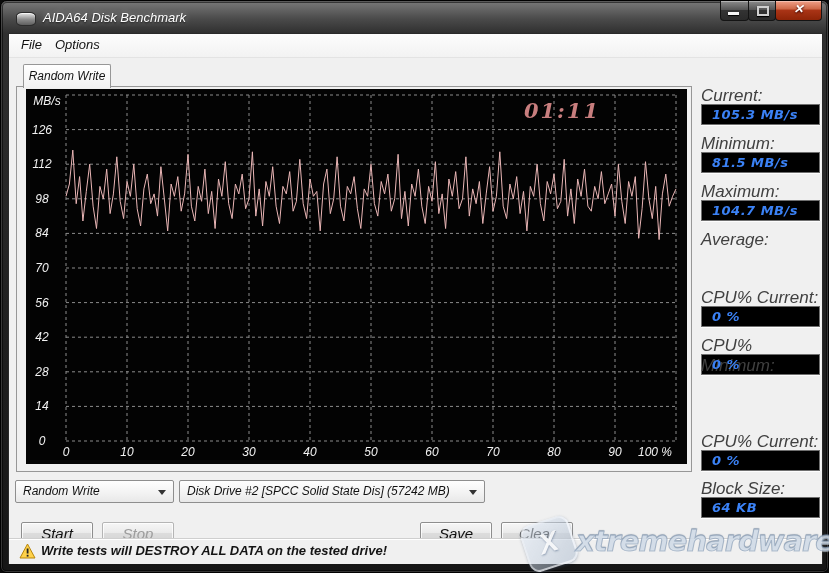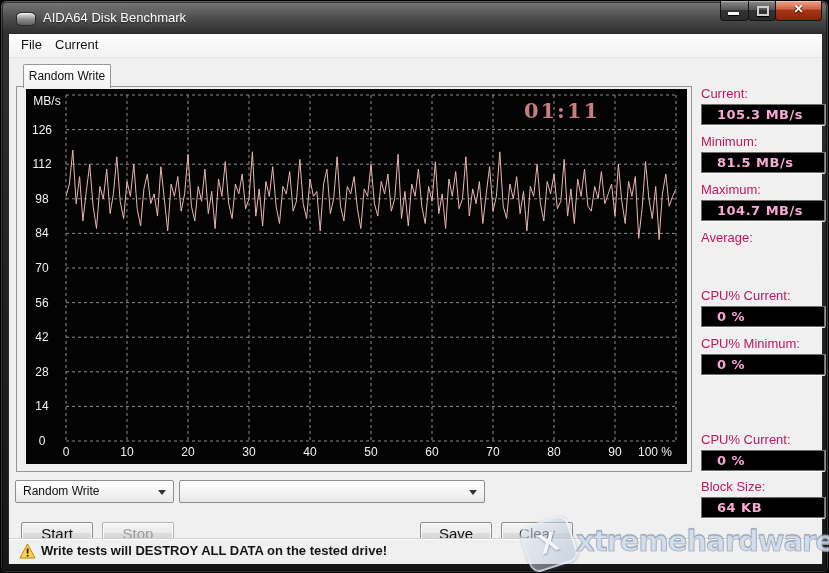--- a/index.html
+++ b/index.html
@@ -1,16 +1,16 @@
 <!DOCTYPE html>
 <html><head>
 <meta charset="utf-8">
 <style>
   html,body{margin:0;padding:0;background:#101010;font-family:"Liberation Sans",sans-serif;}
-  #stage{position:relative;width:829px;height:573px;overflow:hidden;background:#0a0a0a;}
+  #stage{position:relative;width:829px;height:573px;overflow:hidden;background:#0a0a0a;font-style:italic;}
 
   
   .win{position:absolute;inset:0;border-radius:7px 7px 6px 6px;
        background:linear-gradient(#7a7a7a,#4a4a4a 18px,#303030 32px,#1f1f1f 60%,#161616);
        box-shadow:inset 0 0 0 1px rgba(255,255,255,.18), inset 0 0 0 2px rgba(0,0,0,.55);
        border:1px solid #000;}
   .titlebar{position:absolute;left:0;top:0;width:100%;height:33px;}
   .title-icon{position:absolute;left:15px;top:11px;width:18px;height:12px;
        background:linear-gradient(#e8e8e8,#8a8a8a 55%,#5f5f5f);border-radius:6px/4px;
        border:1px solid #2c2c2c;box-shadow:inset 0 1px 0 rgba(255,255,255,.7);}
@@ -42,24 +42,24 @@
   .tab{position:absolute;left:14px;top:30px;width:86px;height:23px;z-index:2;
        background:linear-gradient(#ffffff,#f2f2f2);border:1px solid #979797;border-bottom:none;
        border-radius:2px 2px 0 0;font-size:12px;line-height:22px;text-align:center;color:#111;}
   .tabpanel{position:absolute;left:7px;top:52px;width:676px;height:386px;background:#f0f0f0;
        border:1px solid #979797;box-sizing:border-box;}
   .chart{position:absolute;left:17px;top:55px;width:661px;height:375px;background:#030303;}
 
   
   .stats{position:absolute;left:692px;top:40px;width:121px;height:489px;}
   .stat-group{position:absolute;left:0;width:121px;}
-  .stat-label{font-size:13px;color:#be185d;height:15px;}
+  .stat-label{font-size:17px;color:#404040;height:15px;}
   .stat-value{margin-top:3px;width:107px;height:19px;background:#000;
        border:1px solid #6f6f6f;box-shadow:0 1px 0 rgba(255,255,255,.85),1px 0 0 rgba(255,255,255,.5);
-       color:#f9a8d4;font-weight:bold;font-size:13px;line-height:19px;padding-left:15px;
+       color:#3b82f6;font-weight:bold;font-size:13px;line-height:19px;padding-left:10px;
        letter-spacing:.5px;font-family:"DejaVu Sans",sans-serif;}
 
   
   .combo{position:absolute;height:23px;box-sizing:border-box;border:1px solid #8e8e8e;border-radius:2px;
        background:linear-gradient(#fefefe,#f2f2f2 60%,#e8e8e8);font-size:12px;color:#111;
        line-height:21px;padding-left:7px;}
   .combo-test{left:6px;top:446px;width:159px;}
   .combo-drive{left:170px;top:446px;width:306px;}
   .combo-arrow{position:absolute;right:7px;top:9px;width:0;height:0;
        border-left:4px solid transparent;border-right:4px solid transparent;border-top:5px solid #333;}
@@ -108,21 +108,21 @@
         </span>
       <span class="capbtn btn-close">
           <span class="glyph-close">✕</span>
         </span>
     </div>
 
     <div class="client">
 
       <div class="menubar">
         <span class="menu-item menu-file">File</span>
-        <span class="menu-item menu-options">Current</span>
+        <span class="menu-item menu-options">Options</span>
       </div>
 
       <div class="tab">Random Write</div>
       <div class="tabpanel"></div>
       <div class="chart">
         <svg id="chart-svg" width="661" height="375">
             <rect x="0" y="0" width="661" height="375" fill="#030303"></rect>
             <line x1="40" y1="352" x2="650" y2="352" stroke="#8c8c8c" stroke-width="1" stroke-dasharray="3,3"></line>
             <line x1="40" y1="317.4" x2="650" y2="317.4" stroke="#8c8c8c" stroke-width="1" stroke-dasharray="3,3"></line>
             <line x1="40" y1="282.8" x2="650" y2="282.8" stroke="#8c8c8c" stroke-width="1" stroke-dasharray="3,3"></line>
@@ -204,20 +204,21 @@
             <div class="stat-label">Block Size:</div>
             <div class="stat-value">64 KB</div>
           </div>
         </div>
 
       <div class="combo combo-test">
         <span>Random Write</span>
         <span class="combo-arrow"></span>
       </div>
       <div class="combo combo-drive">
+        <span>Disk Drive #2  [SPCC Solid State Dis]  (57242 MB)</span>
         <span class="combo-arrow"></span>
       </div>
 
       <div class="pushbtn btn-start">Start</div>
       <div class="pushbtn btn-stop">Stop</div>
       <div class="pushbtn btn-save">Save</div>
       <div class="pushbtn btn-clear">Clear</div>
 
       <div class="statusbar">
         <svg class="warn-icon" width="17" height="16">

